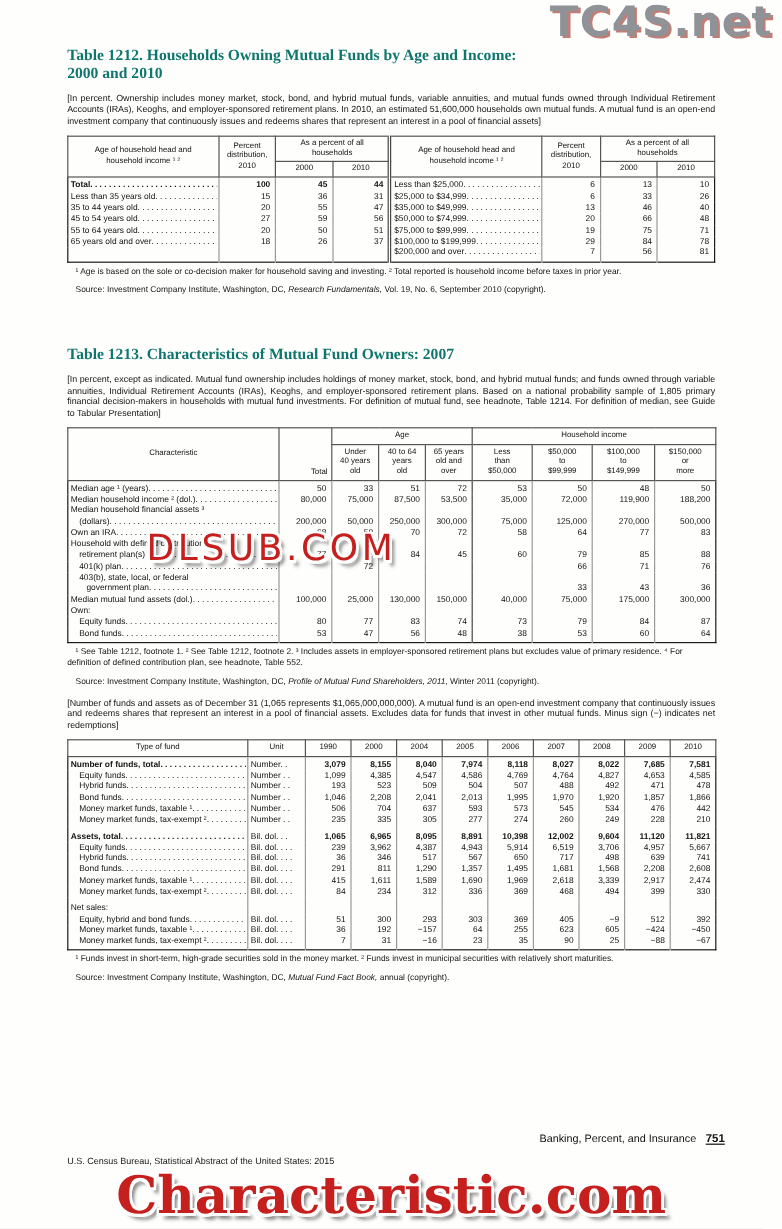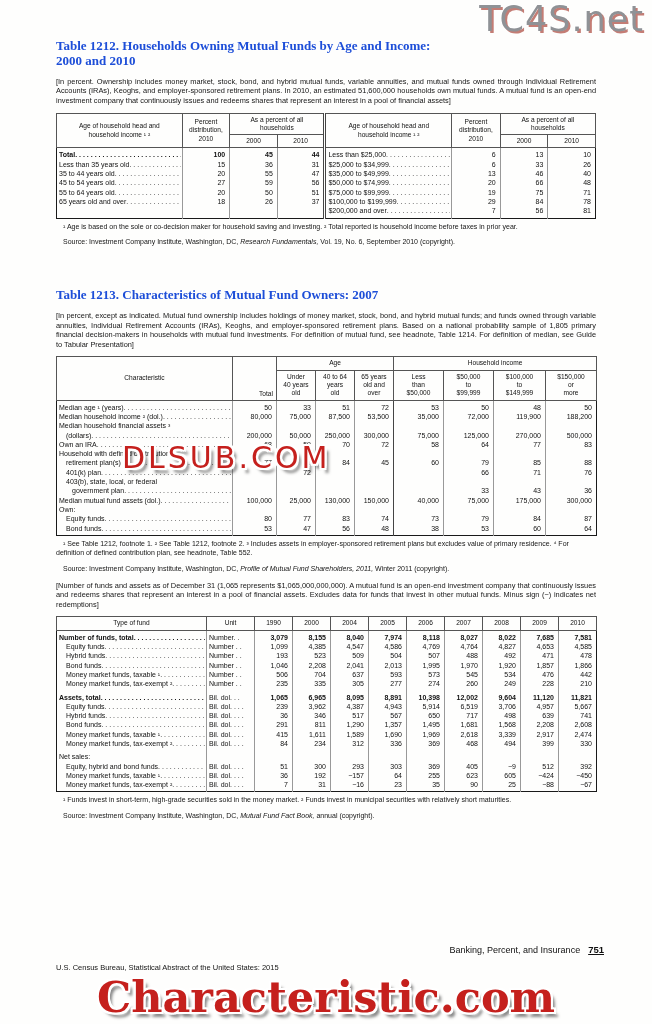--- a/index.html
+++ b/index.html
@@ -1,20 +1,20 @@
 <!DOCTYPE html>
 <html><head>
 <meta charset="utf-8">
 <style>
   html,body{margin:0;padding:0;background:#e8e8e8;}
   .page{position:relative;width:652px;height:1024px;background:#fefefdf5;background:#fefefd;overflow:hidden;
         color:#111;font-family:"Liberation Sans",sans-serif;}
   .content{position:absolute;left:56px;top:0;width:540px;}
 
-  .title{font-family:"Liberation Serif",serif;font-weight:700;font-size:13px;line-height:15px;color:#1d4ed8;}
+  .title{font-family:"Liberation Serif",serif;font-weight:700;font-size:13px;line-height:15px;color:#0f766e;}
   .title .tline{display:block;}
   .mt1{margin-top:38px;}
   .mt2{margin-top:40px;}
   .mt3{margin-top:22px;}
 
   .headnote{font-size:7.4px;line-height:9.5px;text-align:justify;margin-top:5px;color:#151515;}
 
   .tbl{margin-top:5px;border-collapse:collapse;width:100%;table-layout:fixed;border:1.4px solid #1a1a1a;}
   .tbl th{font-size:6.6px;line-height:8.3px;font-weight:400;text-align:center;vertical-align:middle;
           white-space:pre-line;border:1px solid #555;padding:2px 1px;overflow:hidden;color:#111;}
@@ -39,21 +39,21 @@
   th.sub{vertical-align:bottom;}
 
   .footnote{font-size:7px;line-height:8.9px;margin-top:4px;text-indent:7px;color:#151515;}
   .source{font-size:7px;line-height:8.9px;text-indent:7px;color:#151515;}
   .source i{font-style:italic;}
 
   .t13wrap{position:relative;}
 
   .wm-red{color:#c5201d;
     text-shadow:-2px -2px 0 #fff,2px -2px 0 #fff,-2px 2px 0 #fff,2px 2px 0 #fff,0 -2px 0 #fff,0 2px 0 #fff,-2px 0 0 #fff,2px 0 0 #fff,4px 5px 3px rgba(40,40,40,.55);}
-  .wm-top{position:absolute;top:0px;right:8px;font-family:"DejaVu Sans",sans-serif;font-weight:400;font-size:35px;line-height:38px;
+  .wm-top{position:absolute;top:0px;right:8px;font-family:"DejaVu Sans",sans-serif;font-weight:700;font-size:35px;line-height:38px;
     letter-spacing:1px;color:#8f9296;text-shadow:2px 2px 0 rgba(165,55,45,.65),-1px -1px 0 rgba(255,255,255,.9);}
   .wm-mid{position:absolute;left:66px;top:78px;font-family:"DejaVu Sans",sans-serif;font-weight:400;font-size:30px;line-height:48px;letter-spacing:3px;white-space:nowrap;}
   .wm-bottom{position:absolute;left:50%;transform:translateX(-50%);bottom:4px;font-family:"DejaVu Serif",serif;font-weight:700;font-size:43px;line-height:46px;white-space:nowrap;}
 
   .pgsec{position:absolute;right:48px;top:944px;font-size:9px;color:#111;}
   .pgsec .pgnum{margin-left:8px;font-weight:700;font-size:9.5px;text-decoration:underline;}
   .imprint{position:absolute;left:56px;top:963px;font-size:7.5px;color:#151515;}
 </style>
 </head>
 <body>

